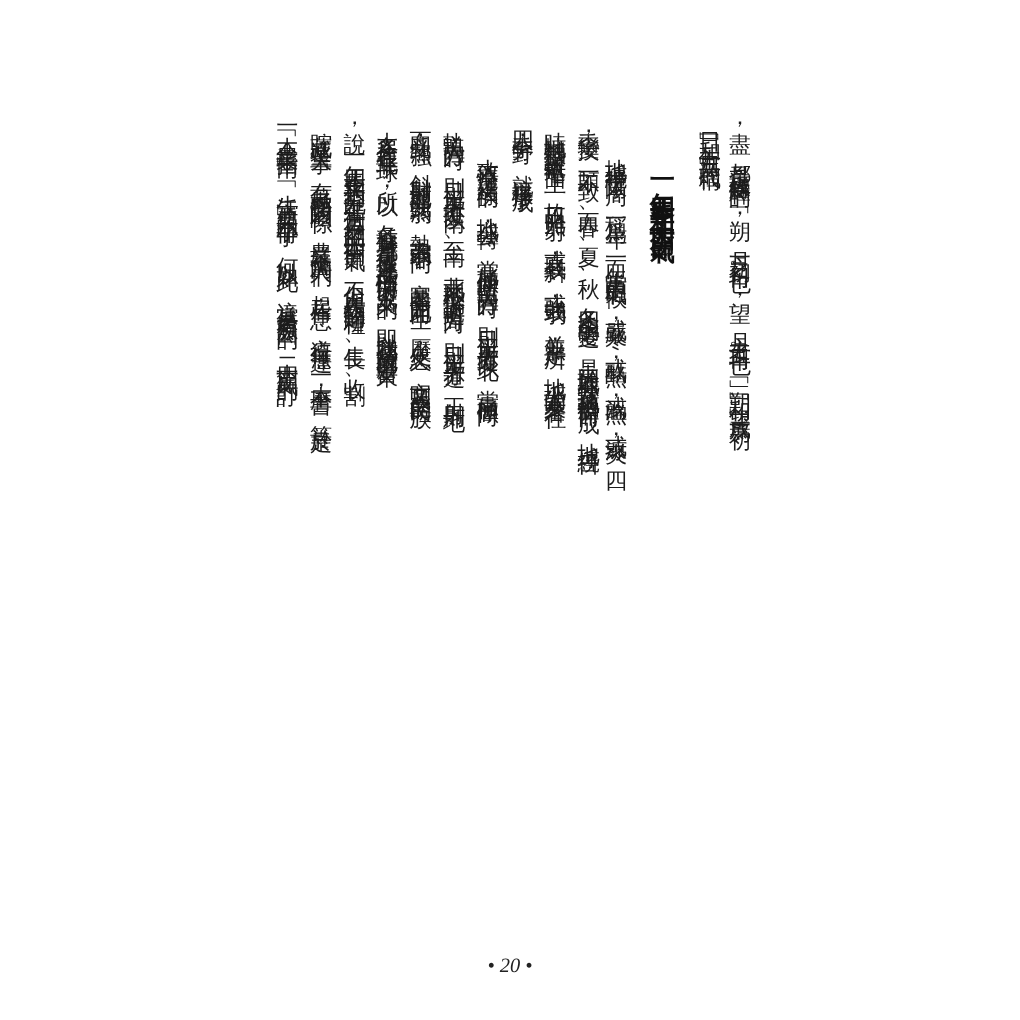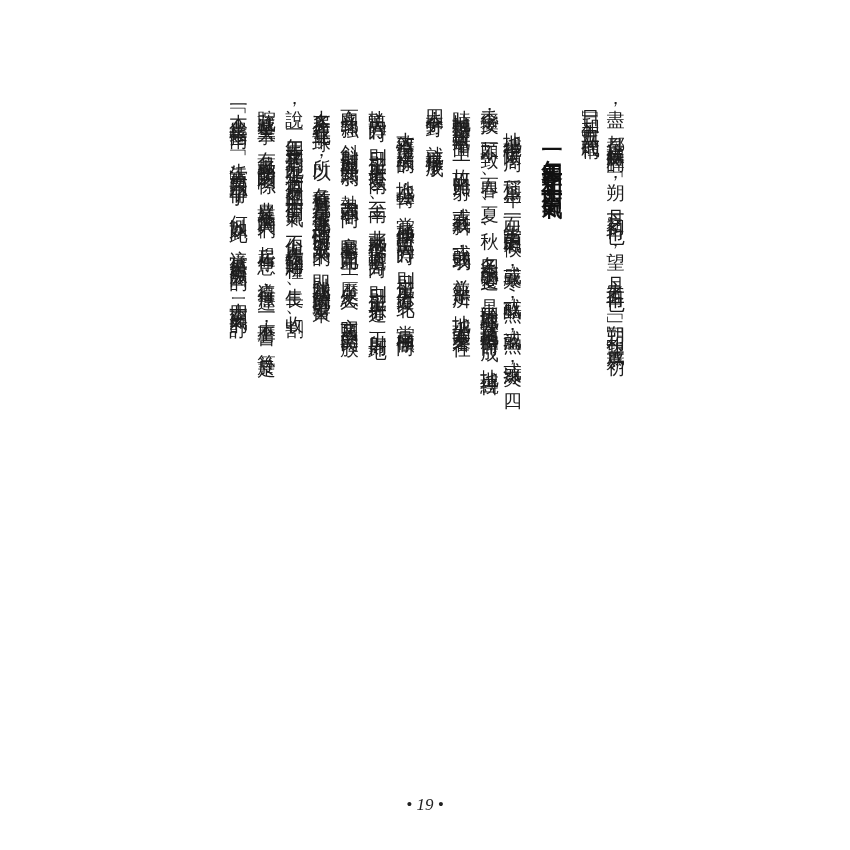--- a/index.html
+++ b/index.html
@@ -72,14 +72,14 @@
   <div class="col" style="left:450px;">時地軸斜倚於軌道平面上，故日光照射，或直或斜，或強或弱，並無定所，地球上的寒來暑往，</div>
   <div class="col" style="left:423px;">四季分野，就這樣形成了。</div>
   <div class="col indent" style="left:394px;">大致情況是這樣的：地球公轉，當北極傾向軌道內方時，則日光正射赤道以北；當南極傾向</div>
   <div class="col" style="left:366px;">軌道內方時，則日光正射赤道以南；至南、北兩極不偏於軌道方向，則日光正射赤道，正射則地</div>
   <div class="col" style="left:338px;">面受熱強，斜射則地面受熱弱，熱力強弱不同，寒暑即由此而生。歷史悠久，文明昌盛的民族，</div>
   <div class="col" style="left:310px;">大多居住在北半球，所以，各種曆書都是依據北半球的情況研究出來的，即以我國傳統的曆書來</div>
   <div class="col" style="left:283px;">說，一年四季和平均分配在十二個月份裡的二十四個節氣，不但與農作物的耕種、生長、收割、</div>
   <div class="col" style="left:255px;">貯藏這些大事，有著極密切的關係，農業社會的人們，起居作息，遵行無違，一本曆書，等於是</div>
   <div class="col" style="left:227px;">一本「農業指南」、「生活寶典」的小冊子。何以如此？這當然是有原因的。二十四節氣的訂</div>
 
-  <div class="page-number">• 19 •</div>
+  <div class="page-number">• 20 •</div>
 </div>
 
 </body></html>

